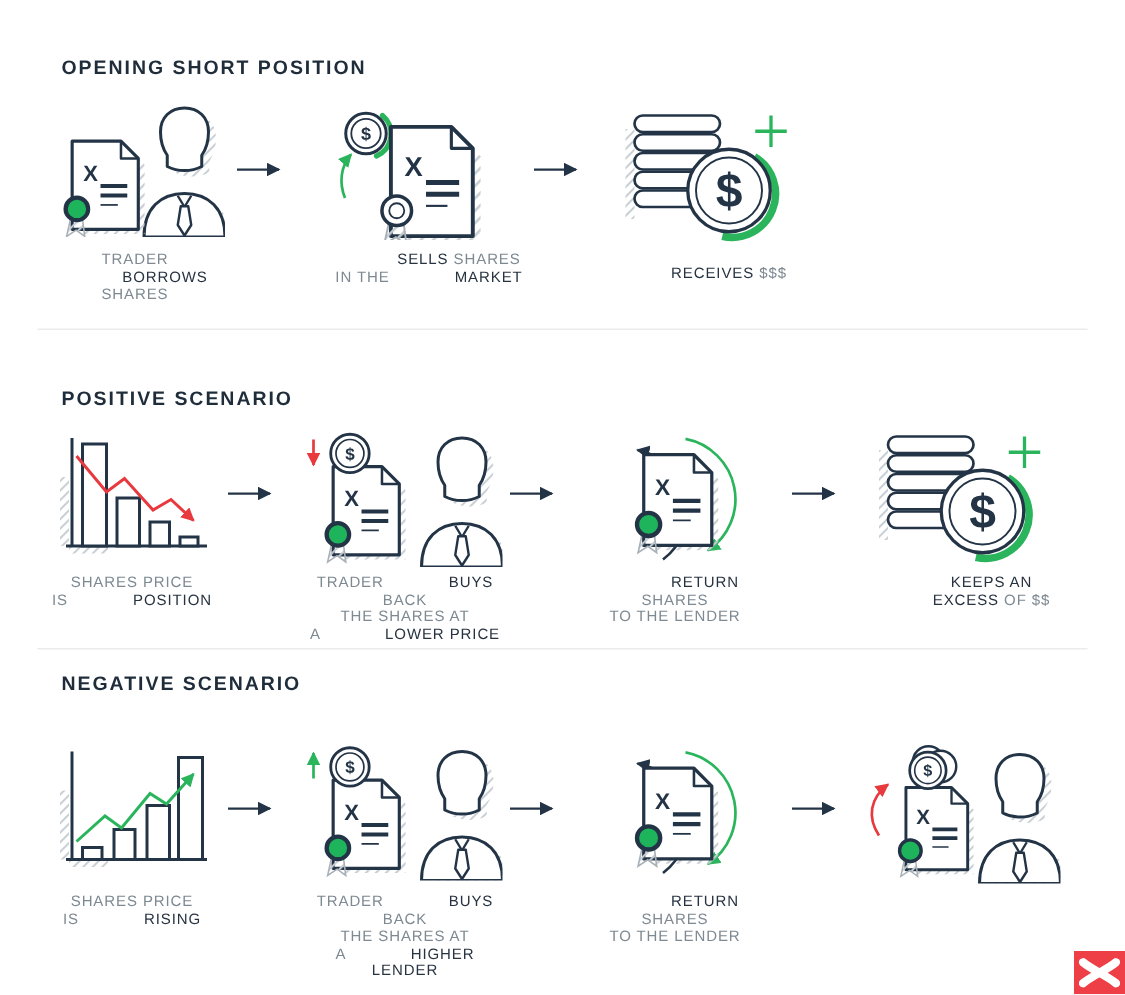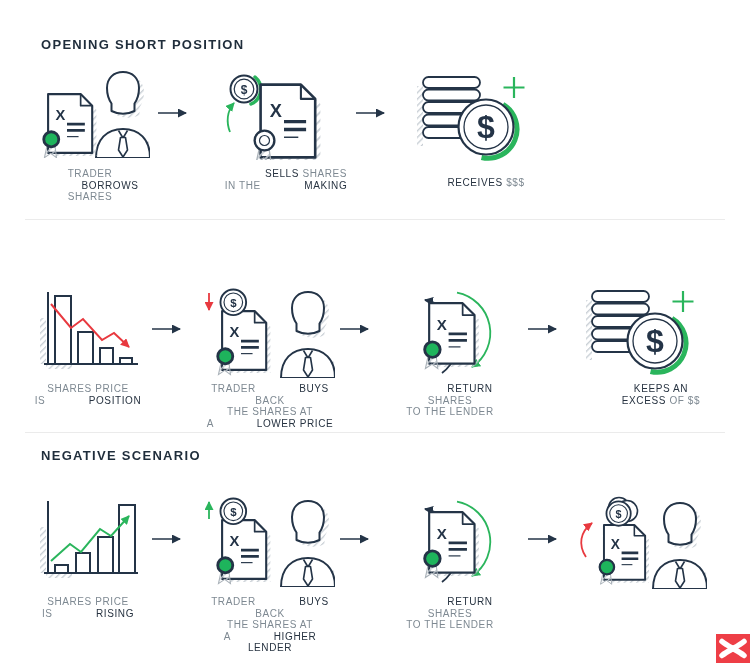--- a/index.html
+++ b/index.html
@@ -77,21 +77,21 @@
     <path d="M0,5 h28" stroke="#243447" stroke-width="1.5" marker-end="url(#mk-n)"></path>
   </svg>
 
   <svg class="icon" style="left:222px;top:68px" width="106" height="92" viewBox="0 0 106 92">
     <path d="M33,9 A16,16 0 0 1 29,36" fill="none" stroke="#2ab55c" stroke-width="3.5" stroke-linecap="round"></path>
     <path d="M8,64 C4,54 5,43 12,35" fill="none" stroke="#2ab55c" stroke-width="1.8" marker-end="url(#mk-g)"></path>
     <use href="#g-doc" transform="translate(36,14) scale(1.3)"></use>
     <circle cx="42.5" cy="72.5" r="5" fill="none" stroke="#243447" stroke-width="1.2"></circle>
     <use href="#g-coin" transform="translate(8,7)"></use>
   </svg>
-  <div class="caption" style="left:216px;top:168px;width:140px"><span class="b">SELLS</span><span> SHARES</span><br><span>IN THE </span><span class="b">MAKING</span></div>
+  <div class="caption" style="left:216px;top:168px;width:140px"><span class="b">SELLS</span><span> SHARES</span><br><span>IN THE </span><span class="b">MARKET</span></div>
 
   <svg class="arrow" style="left:356px;top:108px" width="38" height="10" viewBox="0 0 38 10">
     <path d="M0,5 h28" stroke="#243447" stroke-width="1.5" marker-end="url(#mk-n)"></path>
   </svg>
 
   <svg class="icon" style="left:416px;top:74px" width="112" height="88" viewBox="0 0 112 88">
     <rect x="1" y="12" width="6" height="60" fill="url(#hatch)"></rect>
     <g fill="#fff" stroke="#243447" stroke-width="1.8">
       <rect x="7" y="3" width="57" height="11" rx="5.5"></rect>
       <rect x="7" y="15.5" width="57" height="11" rx="5.5"></rect>
@@ -102,20 +102,21 @@
     <path d="M84.5,27.9 A29,29 0 0 1 63,81" transform="translate(2.5,2.5)" fill="none" stroke="#2ab55c" stroke-width="5"></path>
     <circle cx="70" cy="53" r="27.5" fill="#fff" stroke="#243447" stroke-width="2.2"></circle>
     <circle cx="70" cy="53" r="22" fill="none" stroke="#243447" stroke-width="1.3"></circle>
     <text class="glyph" x="70" y="64" font-size="32" text-anchor="middle">$</text>
     <path d="M98,3 v21 M87.5,13.5 h21" stroke="#2ab55c" stroke-width="2.2" fill="none"></path>
   </svg>
   <div class="caption" style="left:400px;top:177px;width:132px"><span class="b">RECEIVES</span><span> $$$</span></div>
 
   <div class="divider" style="top:219px"></div>
 
+  <h2 class="heading" style="top:250px">POSITIVE SCENARIO</h2>
 
   <svg class="icon" style="left:38px;top:290px" width="108" height="80" viewBox="0 0 108 80">
     <rect x="2" y="28" width="6" height="46" fill="url(#hatch)"></rect>
     <rect x="8" y="74" width="26" height="5" fill="url(#hatch)"></rect>
     <path d="M10,2 V74 M6,74 H100" stroke="#243447" stroke-width="2" fill="none"></path>
     <g fill="#fff" stroke="#243447" stroke-width="2">
       <rect x="17" y="6" width="16" height="68"></rect>
       <rect x="40" y="42" width="15" height="32"></rect>
       <rect x="62" y="58" width="13" height="16"></rect>
       <rect x="82" y="68" width="12" height="6"></rect>

